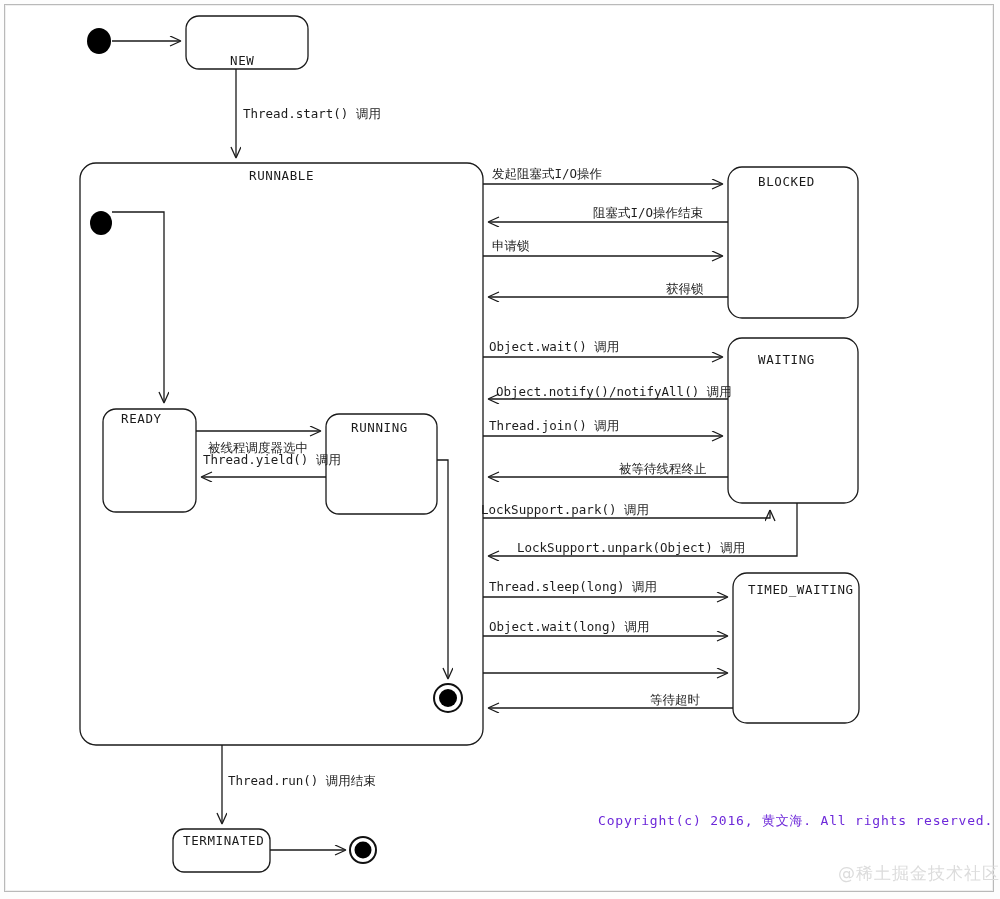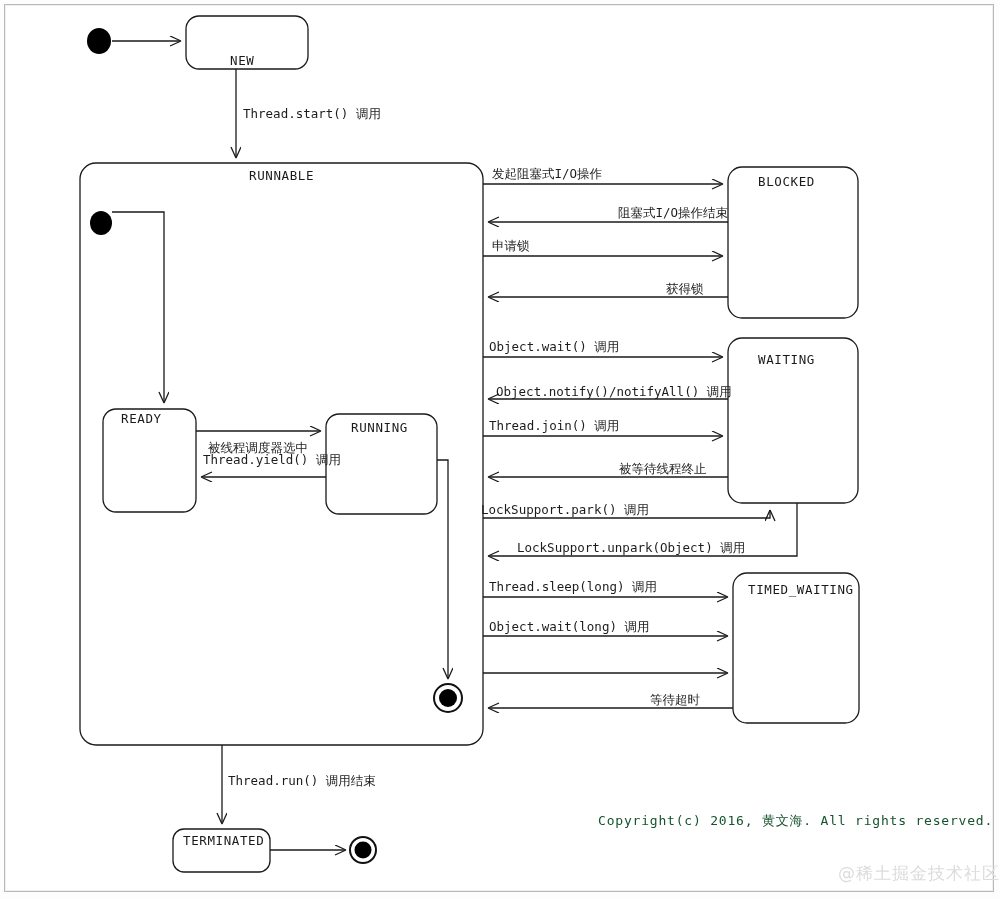--- a/index.html
+++ b/index.html
@@ -48,21 +48,21 @@
     font-family: "DejaVu Sans Mono", "Liberation Mono", monospace;
     font-size: 12.5px;
     color: #1c1c1c;
     white-space: nowrap;
   }
   .copyright {
     position: absolute;
     font-family: "DejaVu Sans Mono", "Liberation Mono", monospace;
     font-size: 13px;
     letter-spacing: 0.8px;
-    color: #14532d;
+    color: #6d28d9;
     white-space: nowrap;
   }
   .watermark {
     position: absolute;
     font-family: "DejaVu Sans", "Liberation Sans", sans-serif;
     font-size: 17px;
     color: #dcdcdc;
     white-space: nowrap;
     letter-spacing: 1px;
   }
@@ -163,21 +163,21 @@
   <div class="state-label" style="left:183px; top:833px;">TERMINATED</div>
 
   <div class="edge-label" style="left:243px; top:106px;">Thread.start() 调用</div>
 
   <div class="edge-label" style="left:208px; top:416px;margin-top:24px;">被线程调度器选中</div>
 
   <div class="edge-label" style="left:203px; top:452px;">Thread.yield() 调用</div>
 
   <div class="edge-label" style="left:492px; top:166px;">发起阻塞式I/O操作</div>
 
-  <div class="edge-label" style="left:593px; top:205px;margin-left:25px;">阻塞式I/O操作结束</div>
+  <div class="edge-label" style="left:593px; top:205px;">阻塞式I/O操作结束</div>
 
   <div class="edge-label" style="left:492px; top:238px;">申请锁</div>
 
   <div class="edge-label" style="left:666px; top:281px;">获得锁</div>
 
   <div class="edge-label" style="left:489px; top:339px;">Object.wait() 调用</div>
 
   <div class="edge-label" style="left:496px; top:384px;">Object.notify()/notifyAll() 调用</div>
 
   <div class="edge-label" style="left:489px; top:418px;">Thread.join() 调用</div>

